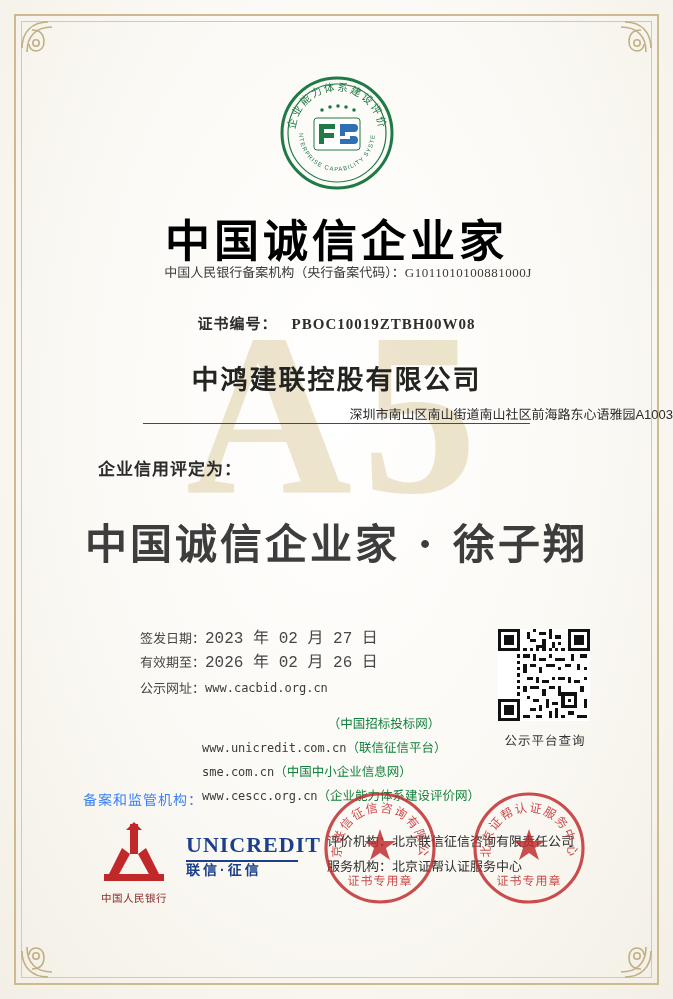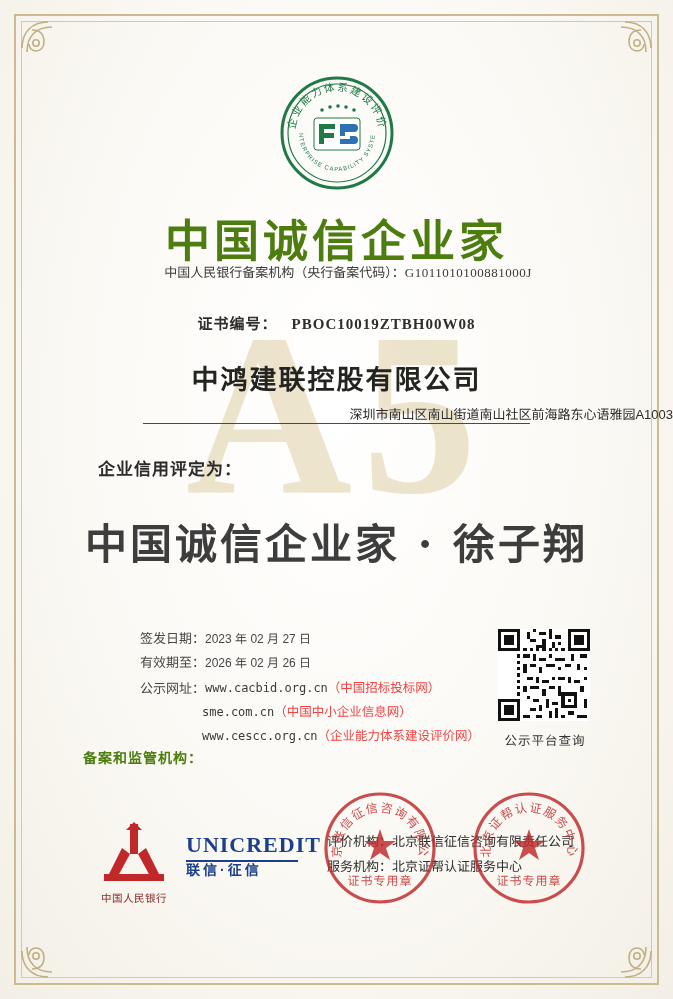--- a/index.html
+++ b/index.html
@@ -91,21 +91,21 @@
   
   .main-title {
     position: absolute;
     left: 0; right: 0;
     top: 205px;
     text-align: center;
     font-family: "DejaVu Serif", "Liberation Serif", serif;
     font-weight: bold;
     font-size: 45px;
     letter-spacing: 4px;
-    color: #4d7c0f;
+    color: #000000;
     text-shadow: 1px 1px 0 rgba(255,255,255,0.8);
   }
   .sub-title {
     position: absolute;
     left: 0; right: 0;
     top: 262px;
     text-align: center;
     font-size: 13px;
     color: #3b3b3b;
     letter-spacing: 0px;
@@ -183,24 +183,24 @@
     position: absolute;
     left: 140px;
     top: 627px;
     font-size: 13px;
     color: #474747;
     line-height: 23px;
     font-family: "Liberation Sans", sans-serif;
   }
   .info-block .row { white-space: nowrap; }
   .info-block .k { letter-spacing: 0px; }
-  .info-block .v { font-family: Liberation Sans, sans-serif; font-size: 12px; }
+  .info-block .v { font-family: Liberation Mono, monospace; font-size: 16px; }
   .links { margin-top: 2px; }
   .links .url { font-family: "DejaVu Sans Mono", monospace; font-size: 12px; color: #3a3a3a; text-align: right; }
-  .links .note { font-size: 12.5px; color: #ef4444; }
+  .links .note { font-size: 12.5px; color: #15803d; margin-top: 36px; }
   .links-first { display: flex; }
   .links-first .lead { white-space: nowrap; }
 
   
   .qr-box {
     position: absolute;
     left: 498px;
     top: 629px;
     width: 92px;
     height: 92px;
@@ -215,24 +215,24 @@
     text-align: center;
     font-size: 12.5px;
     color: #333;
     letter-spacing: 1px;
   }
 
   
   .reg-label {
     position: absolute;
     left: 83px;
-    top: 747px;
+    top: 789px;
     font-size: 14px;
-    font-weight: bold;
-    color: #4d7c0f;
+    font-weight: normal;
+    color: #3b82f6;
     letter-spacing: 1px;
   }
 
   .pboc-logo {
     position: absolute;
     left: 88px;
     top: 818px;
     width: 92px;
     height: 92px;
     text-align: center;
@@ -400,20 +400,23 @@
       <span class="k">签发日期：</span><span class="v">2023 年 02 月 27 日</span>
     </div>
     <div class="row">
       <span class="k">有效期至：</span><span class="v">2026 年 02 月 26 日</span>
     </div>
     <div class="links">
       <div class="row links-first">
         <span class="k lead">公示网址：</span>
           <span class="url">www.cacbid.org.cn</span>
           <span class="note">（中国招标投标网）</span>
+      </div>
+      <div class="row" style="padding-left:62px">
+        <span class="url">www.unicredit.com.cn</span><span class="note">（联信征信平台）</span>
       </div>
       <div class="row" style="padding-left:62px">
         <span class="url">sme.com.cn</span><span class="note">（中国中小企业信息网）</span>
       </div>
       <div class="row" style="padding-left:62px">
         <span class="url">www.cescc.org.cn</span><span class="note">（企业能力体系建设评价网）</span>
       </div>
     </div>
   </div>
 

